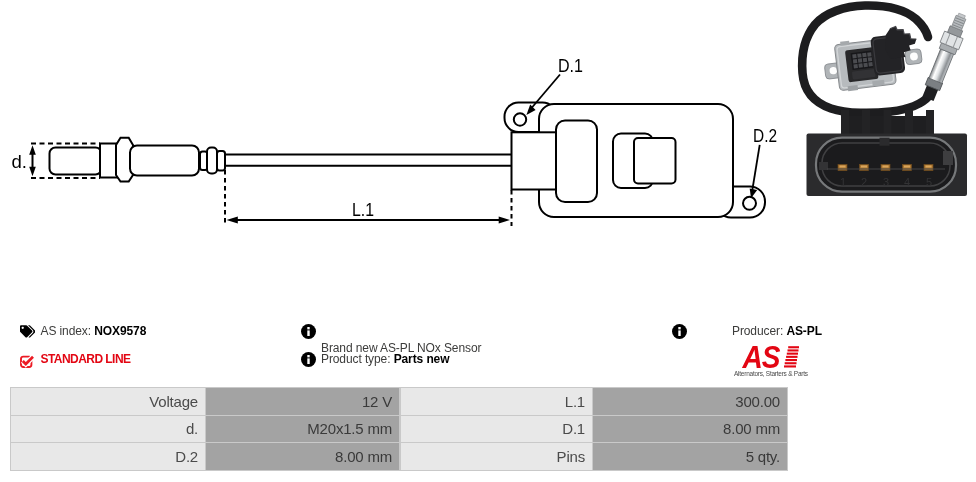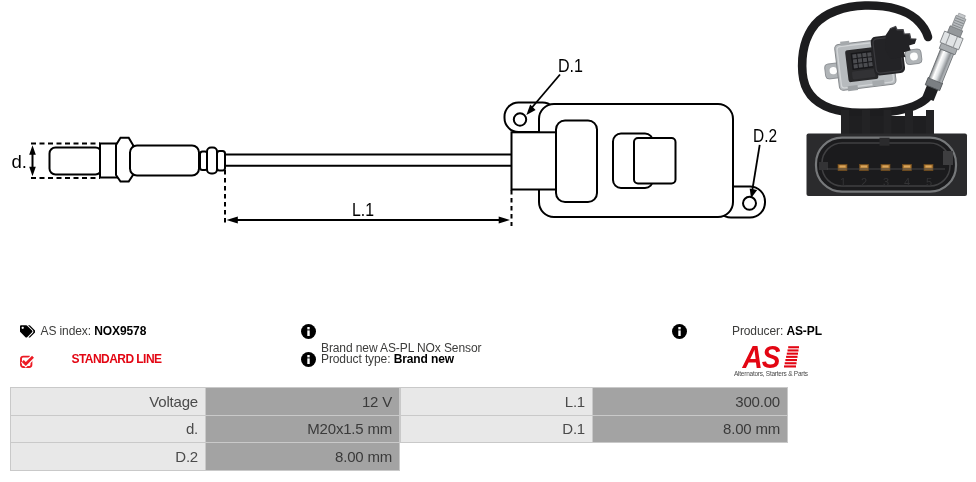--- a/index.html
+++ b/index.html
@@ -194,39 +194,39 @@
 </div>
 <div class="abs info" style="left:40.5px;top:324px;">AS index: <b>NOX9578</b></div>
 
 <div class="abs" style="left:19.5px;top:353.5px;">
   <svg width="14" height="13" viewBox="0 0 14 13">
     <rect x="1" y="1.6" width="10.4" height="10.4" rx="2.2" fill="none" stroke="#ec1b24" stroke-width="1.9"></rect>
     <path d="M 2.8,6 L 5.8,9 L 13,1.8" fill="none" stroke="#fff" stroke-width="5.2"></path>
     <path d="M 2.8,6 L 5.8,9 L 13,1.8" fill="none" stroke="#ec1b24" stroke-width="2.7"></path>
   </svg>
 </div>
-<div class="abs red info" style="left:40.5px;top:352px;margin-left:31px;">STANDARD LINE</div>
+<div class="abs red info" style="left:40.5px;top:352px;">STANDARD LINE</div>
 
 <div class="abs" style="left:301px;top:324px;">
   <svg width="15" height="15" viewBox="0 0 15 15">
     <circle cx="7.5" cy="7.5" r="7.5" fill="#000"></circle>
     <rect x="6.3" y="3" width="2.4" height="2.4" fill="#fff"></rect>
     <rect x="6.3" y="6.4" width="2.4" height="5.6" fill="#fff"></rect>
   </svg>
 </div>
 <div class="abs info" style="left:321px;top:323.5px;margin-top:17px;">Brand new AS-PL NOx Sensor</div>
 
 <div class="abs" style="left:301px;top:351.5px;">
   <svg width="15" height="15" viewBox="0 0 15 15">
     <circle cx="7.5" cy="7.5" r="7.5" fill="#000"></circle>
     <rect x="6.3" y="3" width="2.4" height="2.4" fill="#fff"></rect>
     <rect x="6.3" y="6.4" width="2.4" height="5.6" fill="#fff"></rect>
   </svg>
 </div>
-<div class="abs info" style="left:321px;top:351.5px;">Product type: <b>Brand new</b></div>
+<div class="abs info" style="left:321px;top:351.5px;">Product type: <b>Parts new</b></div>
 
 <div class="abs" style="left:671.5px;top:324px;">
   <svg width="15" height="15" viewBox="0 0 15 15">
     <circle cx="7.5" cy="7.5" r="7.5" fill="#000"></circle>
     <rect x="6.3" y="3" width="2.4" height="2.4" fill="#fff"></rect>
     <rect x="6.3" y="6.4" width="2.4" height="5.6" fill="#fff"></rect>
   </svg>
 </div>
 <div class="abs info" style="left:691px;top:323.5px;margin-left:41px;">Producer: <b>AS-PL</b></div>
 
@@ -273,14 +273,18 @@
     </colgroup>
   <tbody>
       <tr>
         <td class="lbl">L.1</td>
         <td class="val">300.00</td>
       </tr>
   <tr>
         <td class="lbl">D.1</td>
         <td class="val">8.00 mm</td>
       </tr>
+  <tr>
+        <td class="lbl">Pins</td>
+        <td class="val">5 qty.</td>
+      </tr>
 </tbody>
   </table>
 
 </body></html>

